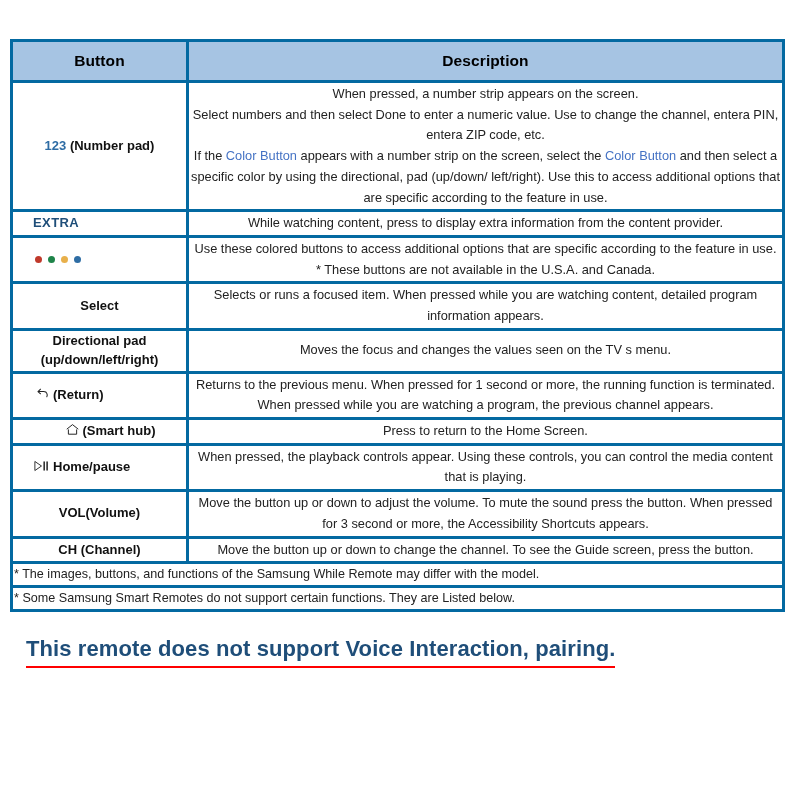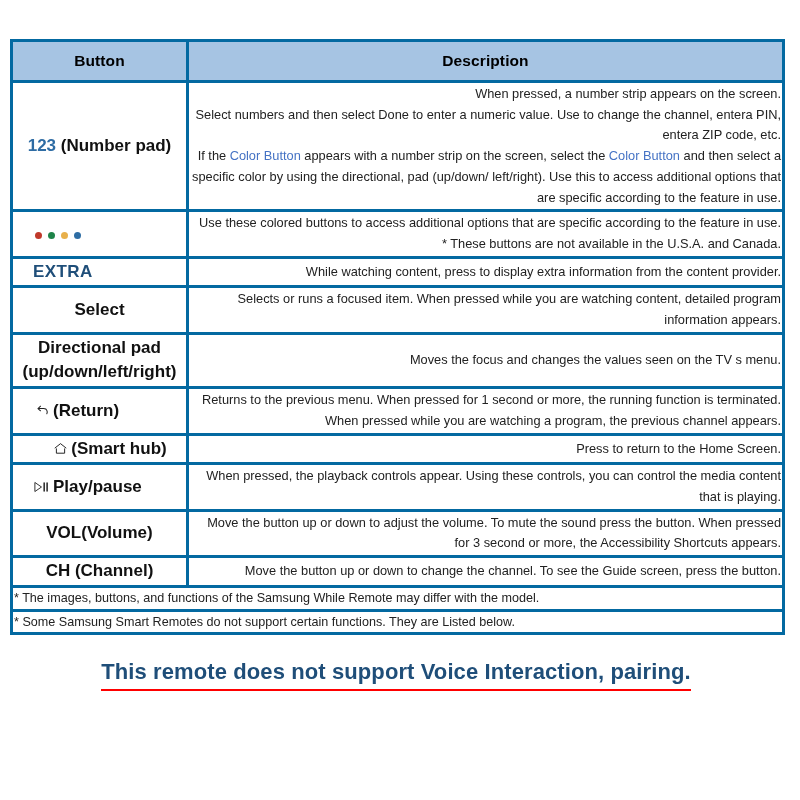--- a/index.html
+++ b/index.html
@@ -49,34 +49,34 @@
     letter-spacing: .1px;
   }
 
   
   col.c-button { width: 176px; }
   col.c-desc   { width: 596px; }
 
   
   td.btn-cell {
     text-align: center;
-    font-size: 17px;
+    font-size: 13px;
     font-weight: bold;
     color: #111111;
     padding: 6px 4px;
     line-height: 1.45;
   }
 
   
   td.desc-cell {
     font-size: 12.8px;
     color: #222222;
     line-height: 1.62;
     padding: 7px 12px 7px 10px;
-    text-align: right;
+    text-align: center;
   }
 
   
   .blue-num   { color: #2e6ca4; font-weight: bold; }
   .blue-extra { color: #1f4e79; font-weight: bold; letter-spacing: .4px; }
   .lnk        { color: #4472c4; }
 
   
   .dots {
     display: inline-flex;
@@ -106,21 +106,20 @@
     padding: 9px 10px 9px 14px;
     text-align: left;
     font-weight: normal;
     line-height: 1.5;
   }
 
   
   .final-wrap {
     margin: 24px 0 0 26px;
     width: 740px;
-    text-align: center;
   }
   .final-text {
     display: inline-block;
     font-size: 22px;
     font-weight: bold;
     color: #1f4e79;
     letter-spacing: .1px;
     padding-bottom: 3px;
     border-bottom: 2.5px solid #ff0000;
     line-height: 1.2;
@@ -149,44 +148,44 @@
           <span class="blue-num">123</span><span> (Number pad)</span>
         </td>
         <td class="desc-cell">
           <div>When pressed, a number strip appears on the screen.</div>
           <div>Select numbers and then select Done to enter a numeric value. Use to change the channel, entera PIN, entera ZIP code, etc.</div>
           <div><span>If the </span><span class="lnk">Color Button</span><span> appears with a number strip on the screen, select the </span><span class="lnk">Color Button</span><span> and then select a specific color by using the directional, pad (up/down/ left/right). Use this to access additional options that are specific according to the feature in use.</span></div>
         </td>
       </tr>
 
       <tr>
+        <td class="btn-cell" style="text-align:left;padding-left:20px;">
+          <span class="blue-extra">EXTRA</span>
+        </td>
+        <td class="desc-cell">
+          <div>While watching content, press to display extra information from the content provider.</div>
+        </td>
+      </tr>
+
+      <tr>
         <td class="btn-cell" style="text-align:left;padding-left:22px;">
           <span class="dots">
             <span class="dot" id="dot0" style="background: rgb(192, 57, 43);"></span>
             <span class="dot" id="dot1" style="background: rgb(30, 132, 73);"></span>
             <span class="dot" id="dot2" style="background: rgb(232, 176, 75);"></span>
             <span class="dot" id="dot3" style="background: rgb(46, 109, 164);"></span>
           </span>
         </td>
         <td class="desc-cell">
           <div>Use these colored buttons to access additional options that are specific according to the feature in use.</div>
           <div>* These buttons are not available in the U.S.A. and Canada.</div>
         </td>
       </tr>
 
       <tr>
-        <td class="btn-cell" style="text-align:left;padding-left:20px;">
-          <span class="blue-extra">EXTRA</span>
-        </td>
-        <td class="desc-cell">
-          <div>While watching content, press to display extra information from the content provider.</div>
-        </td>
-      </tr>
-
-      <tr>
         <td class="btn-cell">Select</td>
         <td class="desc-cell">
           <div>Selects or runs a focused item. When pressed while you are watching content, detailed program information appears.</div>
         </td>
       </tr>
 
       <tr>
         <td class="btn-cell">
           <div>Directional pad</div>
           <div>(up/down/left/right)</div>
@@ -225,21 +224,21 @@
       </tr>
 
       <tr>
         <td class="btn-cell" style="text-align:left;padding-left:20px;">
           <span class="ico">
             <svg width="17" height="14" viewBox="0 0 18 14" aria-hidden="true">
               <path d="M2 2.2 9 7l-7 4.8z" fill="none" stroke="#333" stroke-width="1.05" stroke-linejoin="round"></path>
               <rect x="11" y="2.2" width="1.7" height="9.6" fill="#333"></rect>
               <rect x="14.1" y="2.2" width="1.7" height="9.6" fill="#333"></rect>
             </svg>
-          </span><span>Play/pause</span>
+          </span><span>Home/pause</span>
         </td>
         <td class="desc-cell">
           <div>When pressed, the playback controls appear. Using these controls, you can control the media content that is playing.</div>
         </td>
       </tr>
 
       <tr>
         <td class="btn-cell">VOL(Volume)</td>
         <td class="desc-cell">
           <div>Move the button up or down to adjust the volume. To mute the sound press the button. When pressed for 3 second or more, the Accessibility Shortcuts appears.</div>

